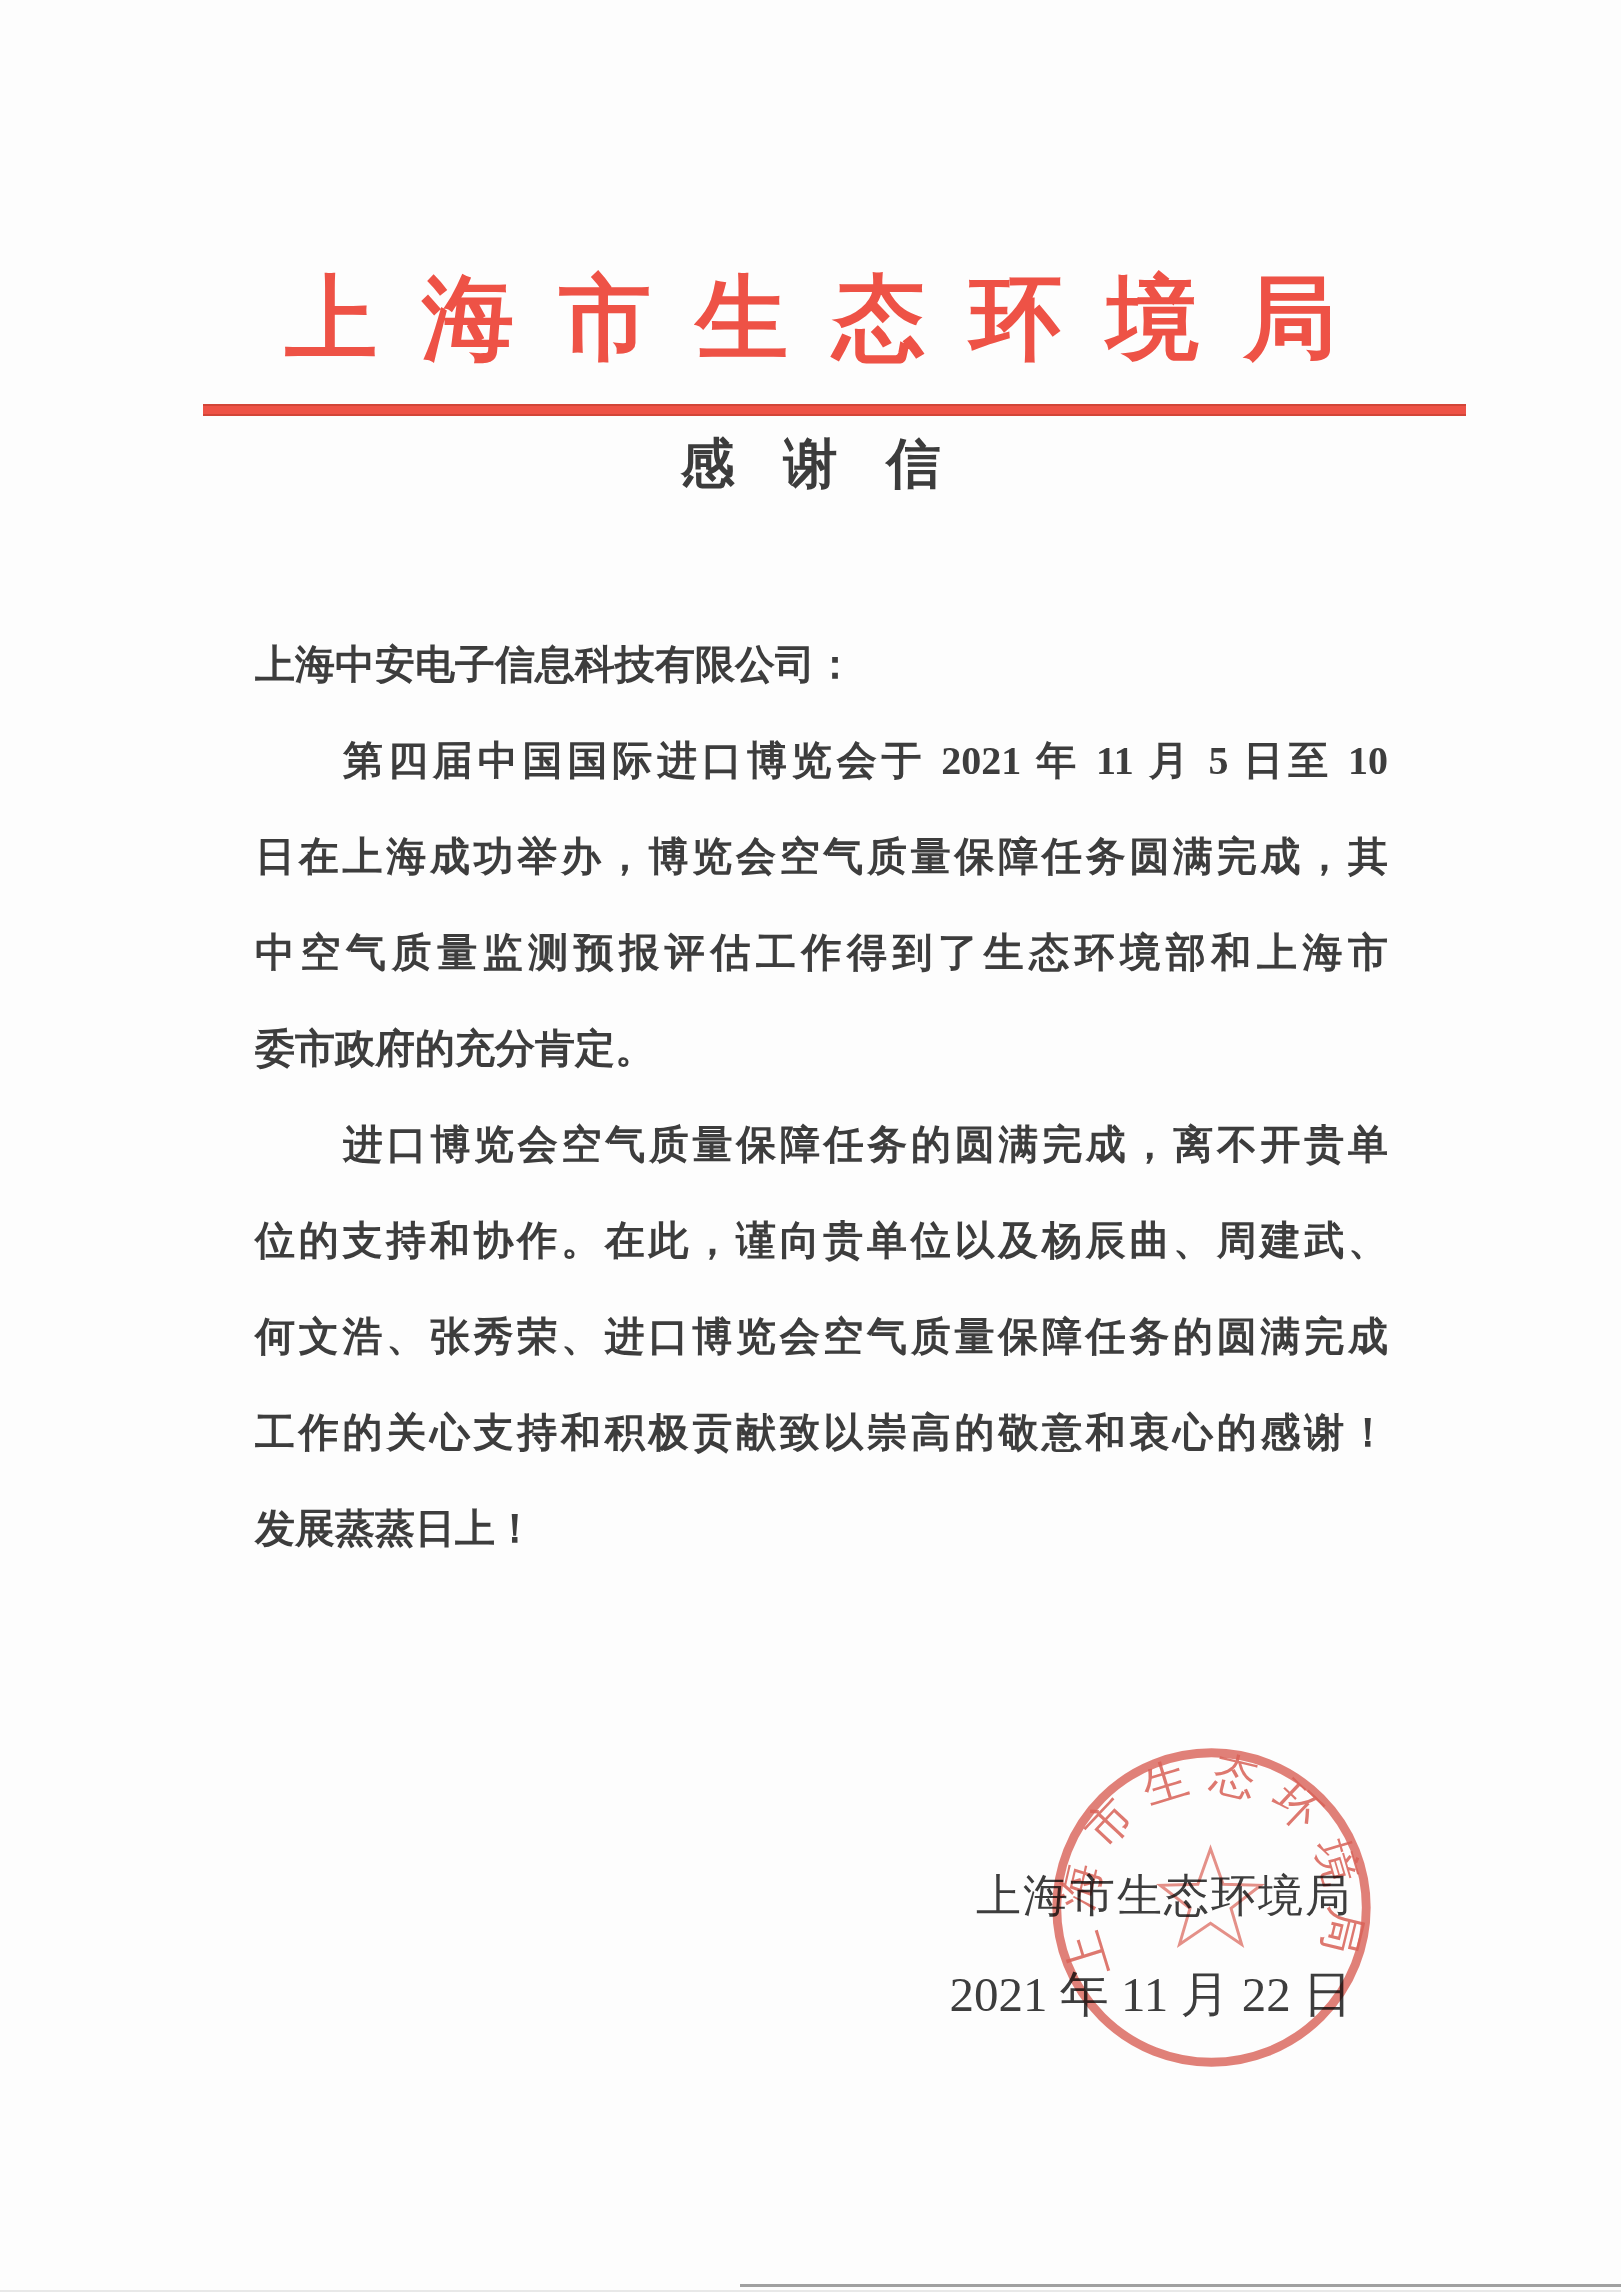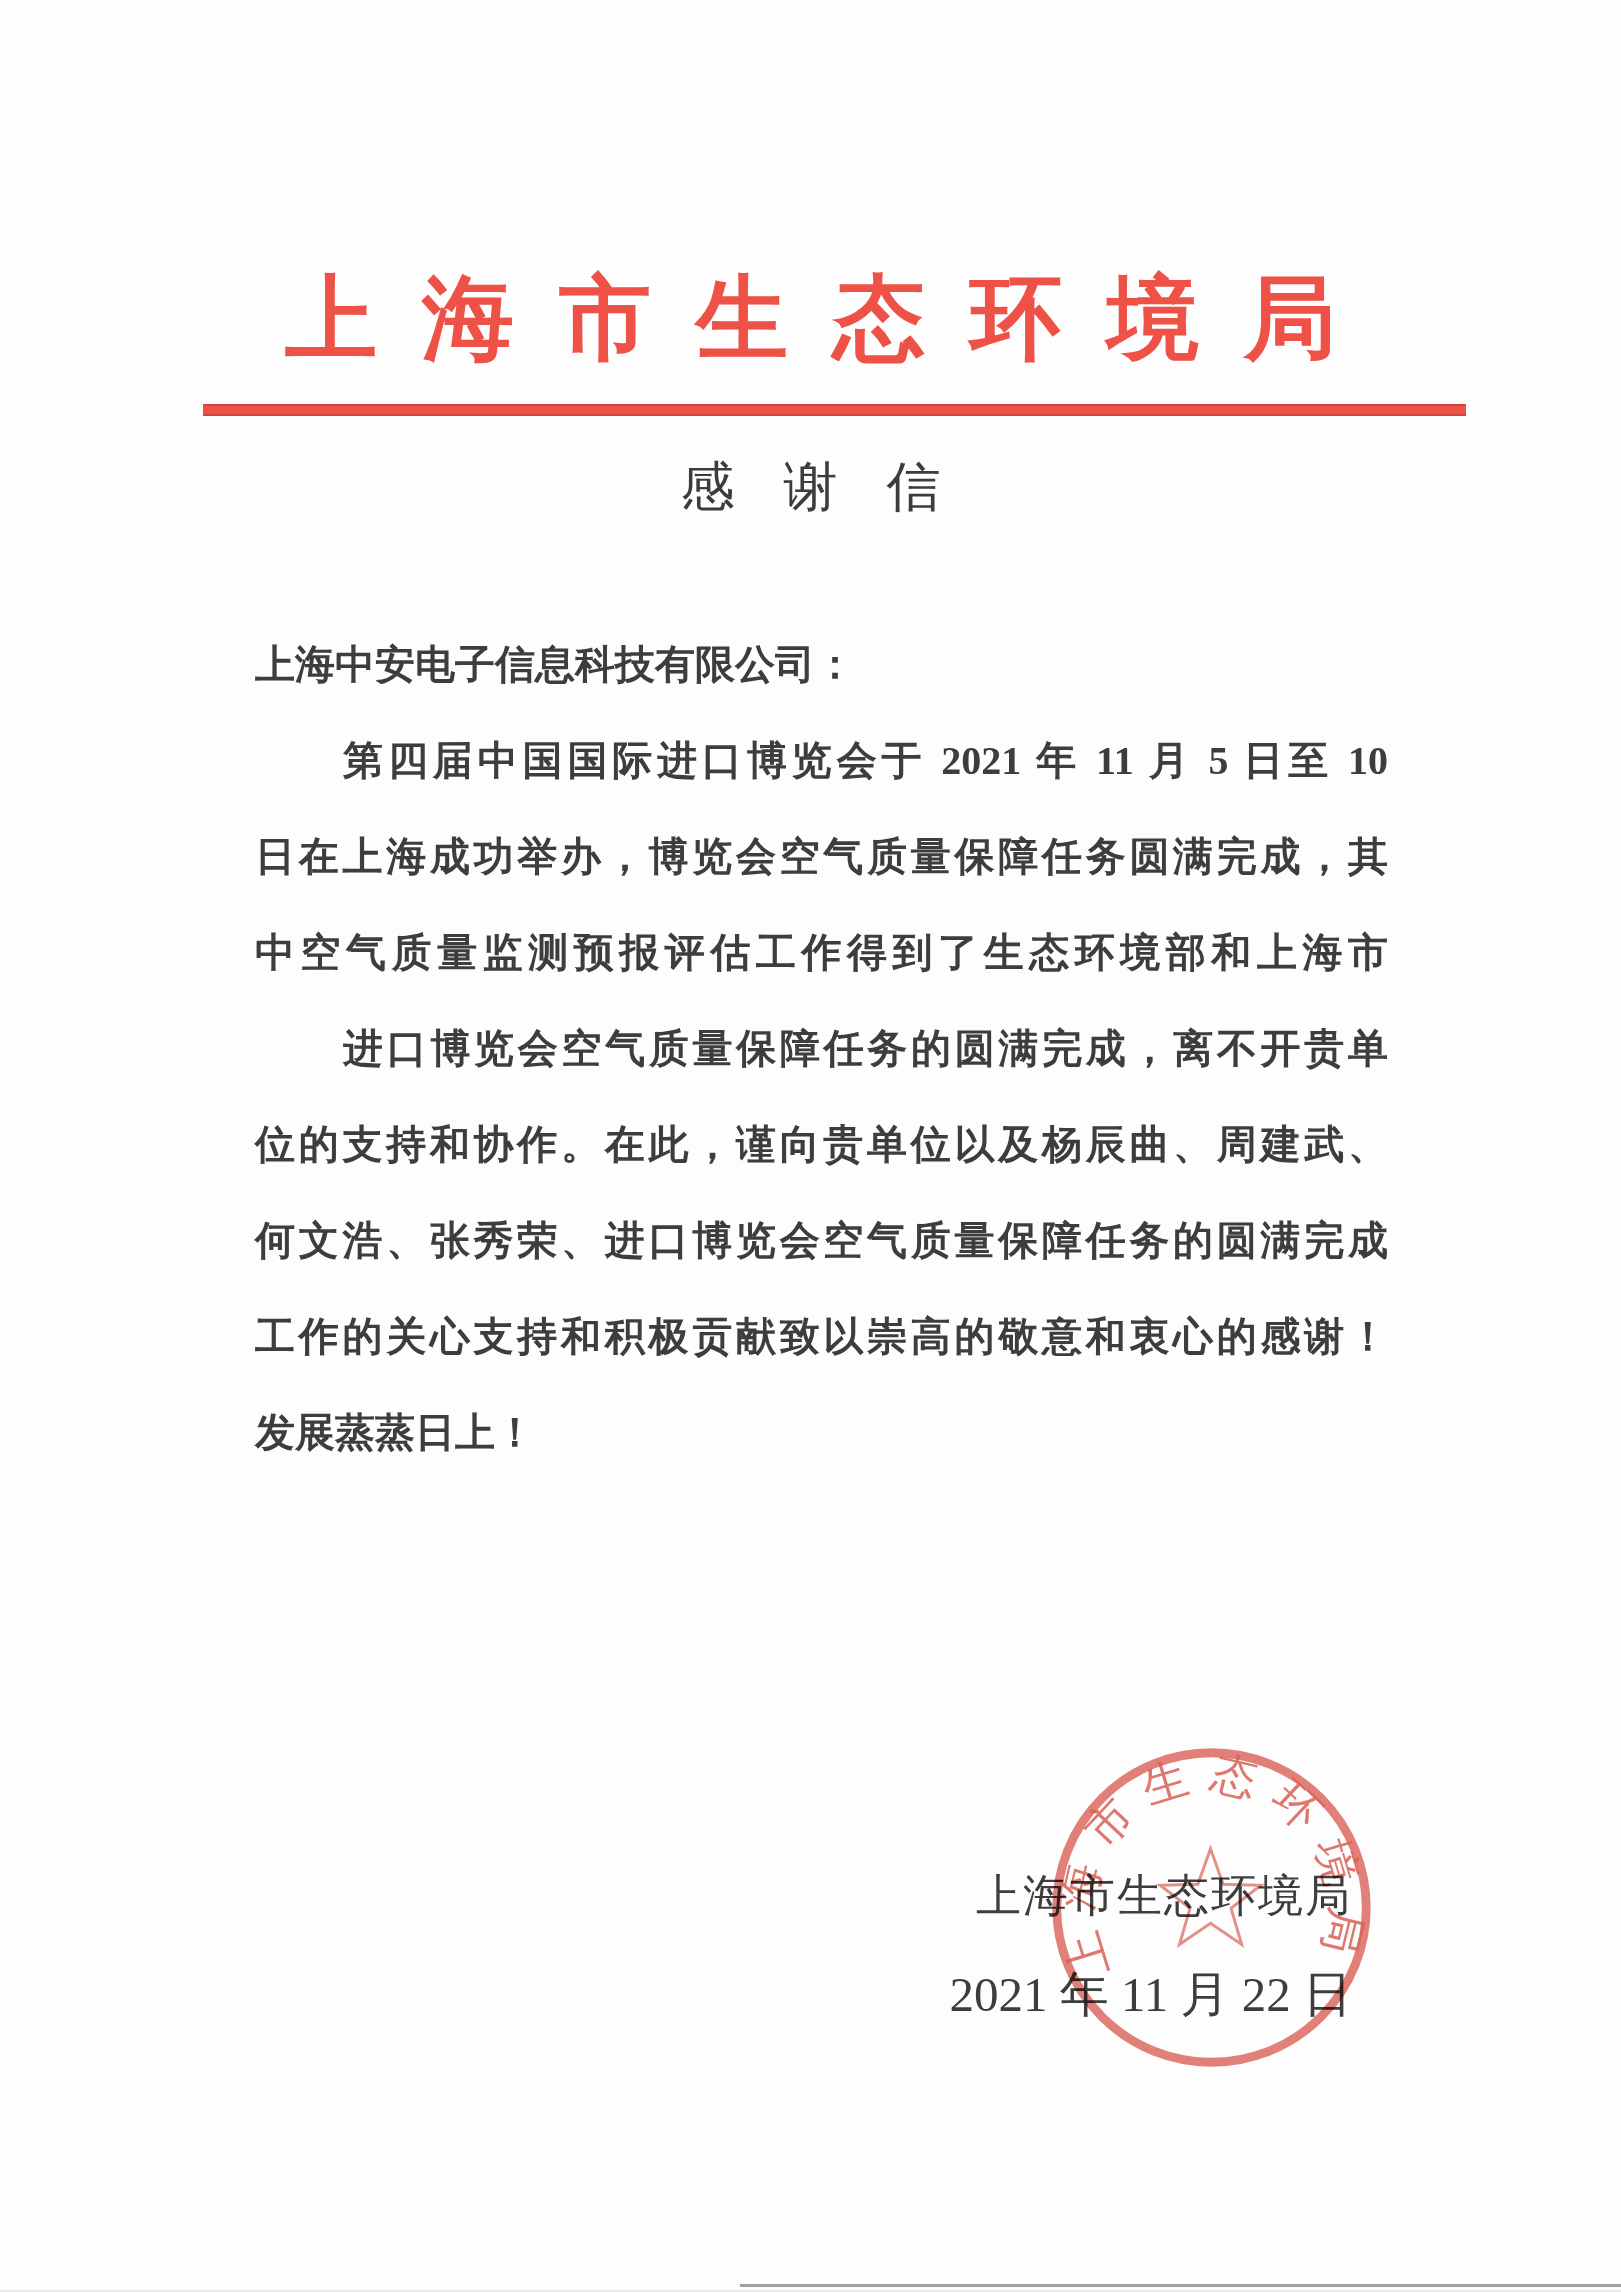--- a/index.html
+++ b/index.html
@@ -34,26 +34,26 @@
     width: 1263px;
     height: 11.8px;
     background: #ee5246;
     border-top: 2px solid #d24538;
     border-bottom: 2px solid #d24538;
     box-sizing: border-box;
   }
   
   .doc-title {
     position: absolute;
-    top: 451px;
+    top: 428px;
     left: 0;
     width: 100%;
     text-align: center;
     font-size: 54px;
-    font-weight: normal;
+    font-weight: bold;
     color: #3c3c3c;
     letter-spacing: 49px;
     padding-left: 49px;
     box-sizing: border-box;
     white-space: nowrap;
   }
   
   .body-block {
     position: absolute;
     left: 255px;
@@ -132,20 +132,21 @@
 
   <div class="red-rule"></div>
 
   <div class="doc-title">感谢信</div>
 
   <div class="body-block">
       <div class="body-line">上海中安电子信息科技有限公司：</div>
       <div class="body-line full indent">第四届中国国际进口博览会于 2021 年 11 月 5 日至 10</div>
       <div class="body-line full">日在上海成功举办，博览会空气质量保障任务圆满完成，其</div>
       <div class="body-line full">中空气质量监测预报评估工作得到了生态环境部和上海市</div>
+      <div class="body-line">委市政府的充分肯定。</div>
       <div class="body-line full indent">进口博览会空气质量保障任务的圆满完成，离不开贵单</div>
       <div class="body-line full">位的支持和协作。在此，谨向贵单位以及杨辰曲、周建武、</div>
       <div class="body-line full">何文浩、张秀荣、进口博览会空气质量保障任务的圆满完成</div>
       <div class="body-line full">工作的关心支持和积极贡献致以崇高的敬意和衷心的感谢！</div>
       <div class="body-line">发展蒸蒸日上！</div>
     </div>
 
   <div class="signature">上海市生态环境局</div>
 
   <div class="sig-date">2021 年 11 月 22 日</div>

